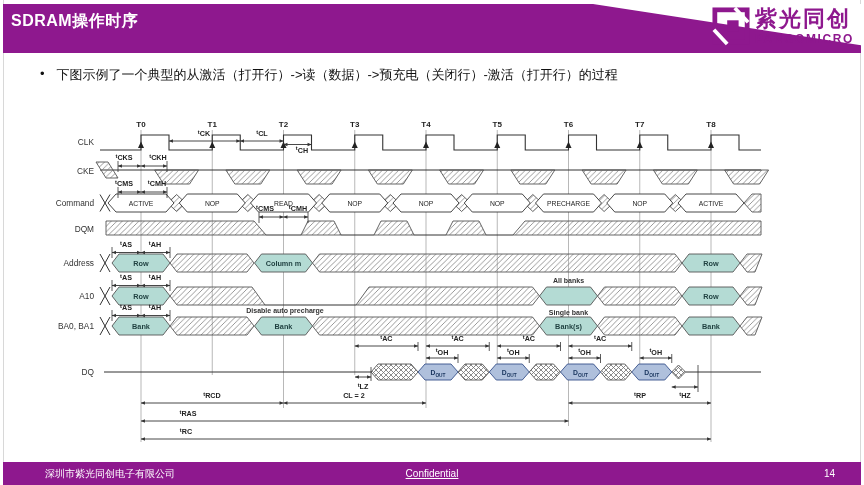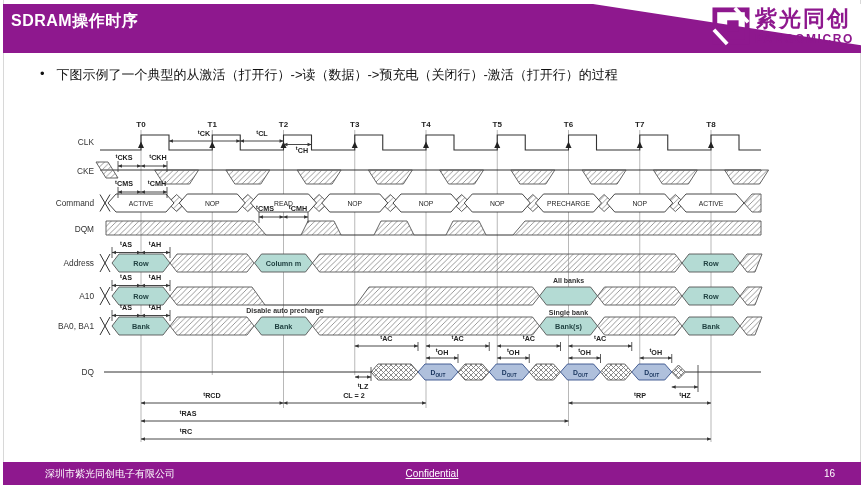--- a/index.html
+++ b/index.html
@@ -316,14 +316,14 @@
         <text x="58" y="184" font-size="8.3" text-anchor="end" font-weight="400" fill="#333">A10</text>
         <text x="58" y="214" font-size="8.3" text-anchor="end" font-weight="400" fill="#333">BA0, BA1</text>
         <text x="58" y="260" font-size="8.3" text-anchor="end" font-weight="400" fill="#333">DQ</text>
       </g>
     </svg>
 </div>
 
 <div class="footer">
   <span class="company">深圳市紫光同创电子有限公司</span>
   <span class="center">Confidential</span>
-  <span class="page">16</span>
+  <span class="page">14</span>
 </div>
 
 </body></html>

